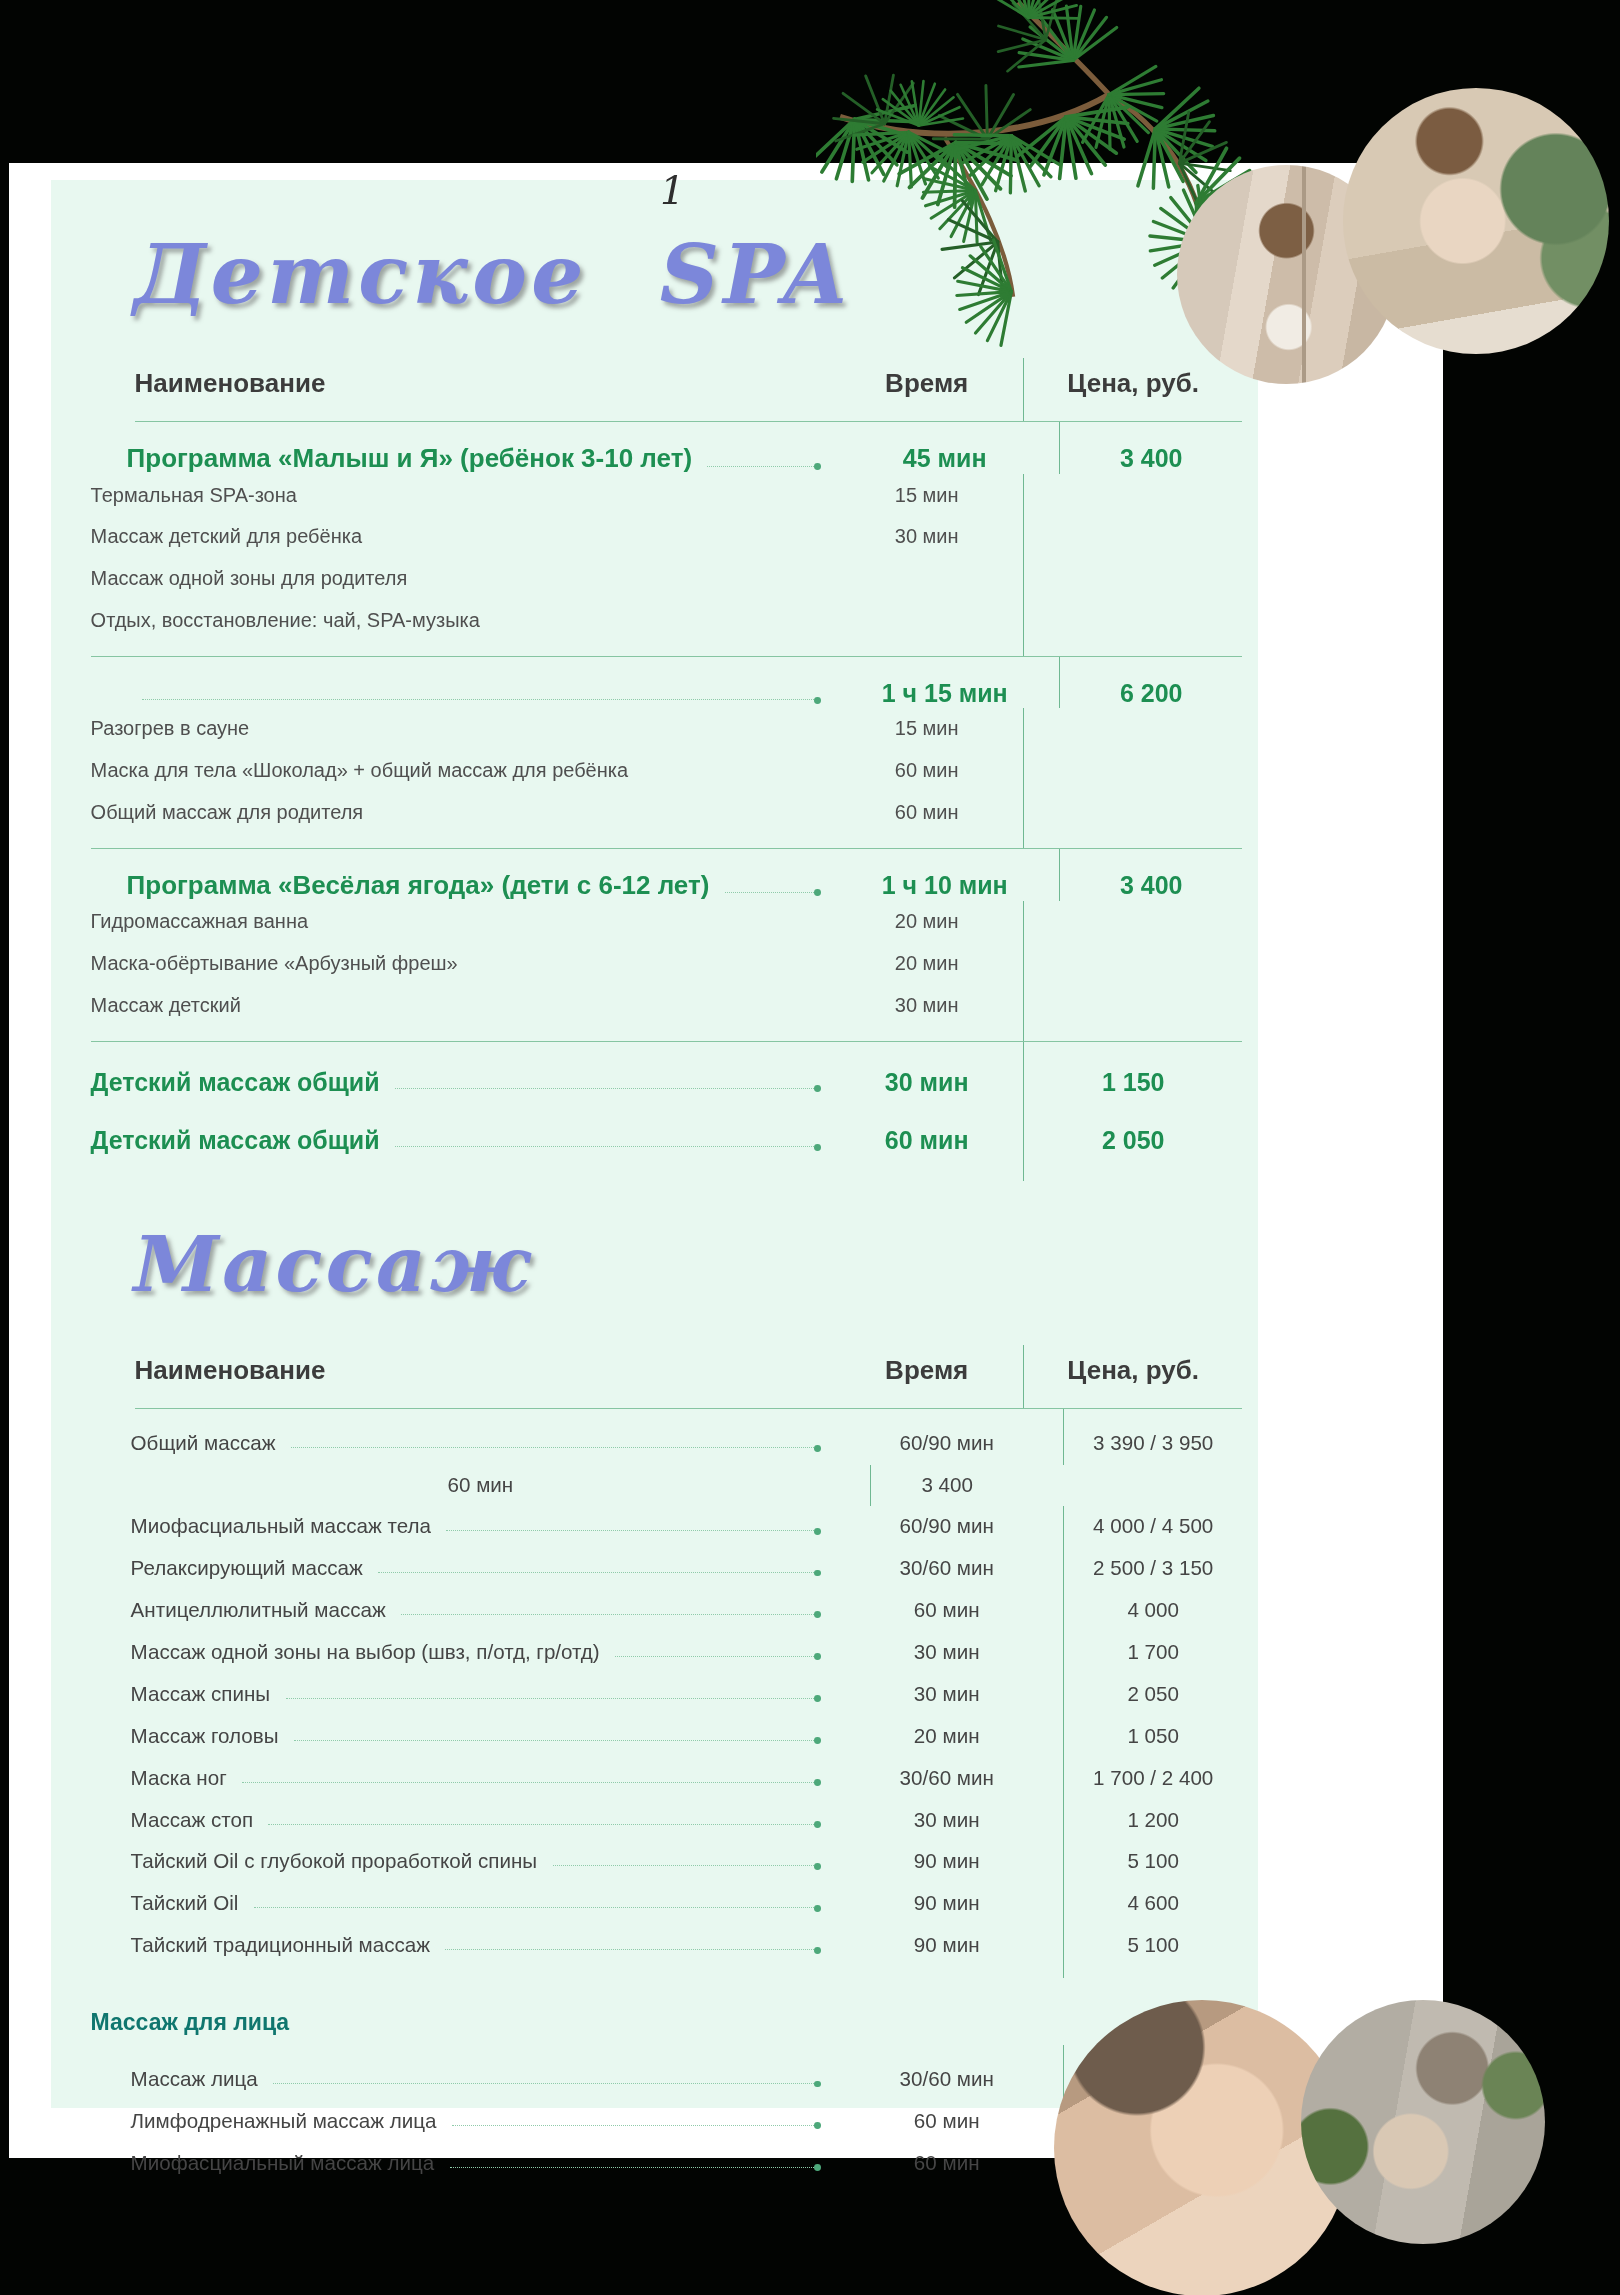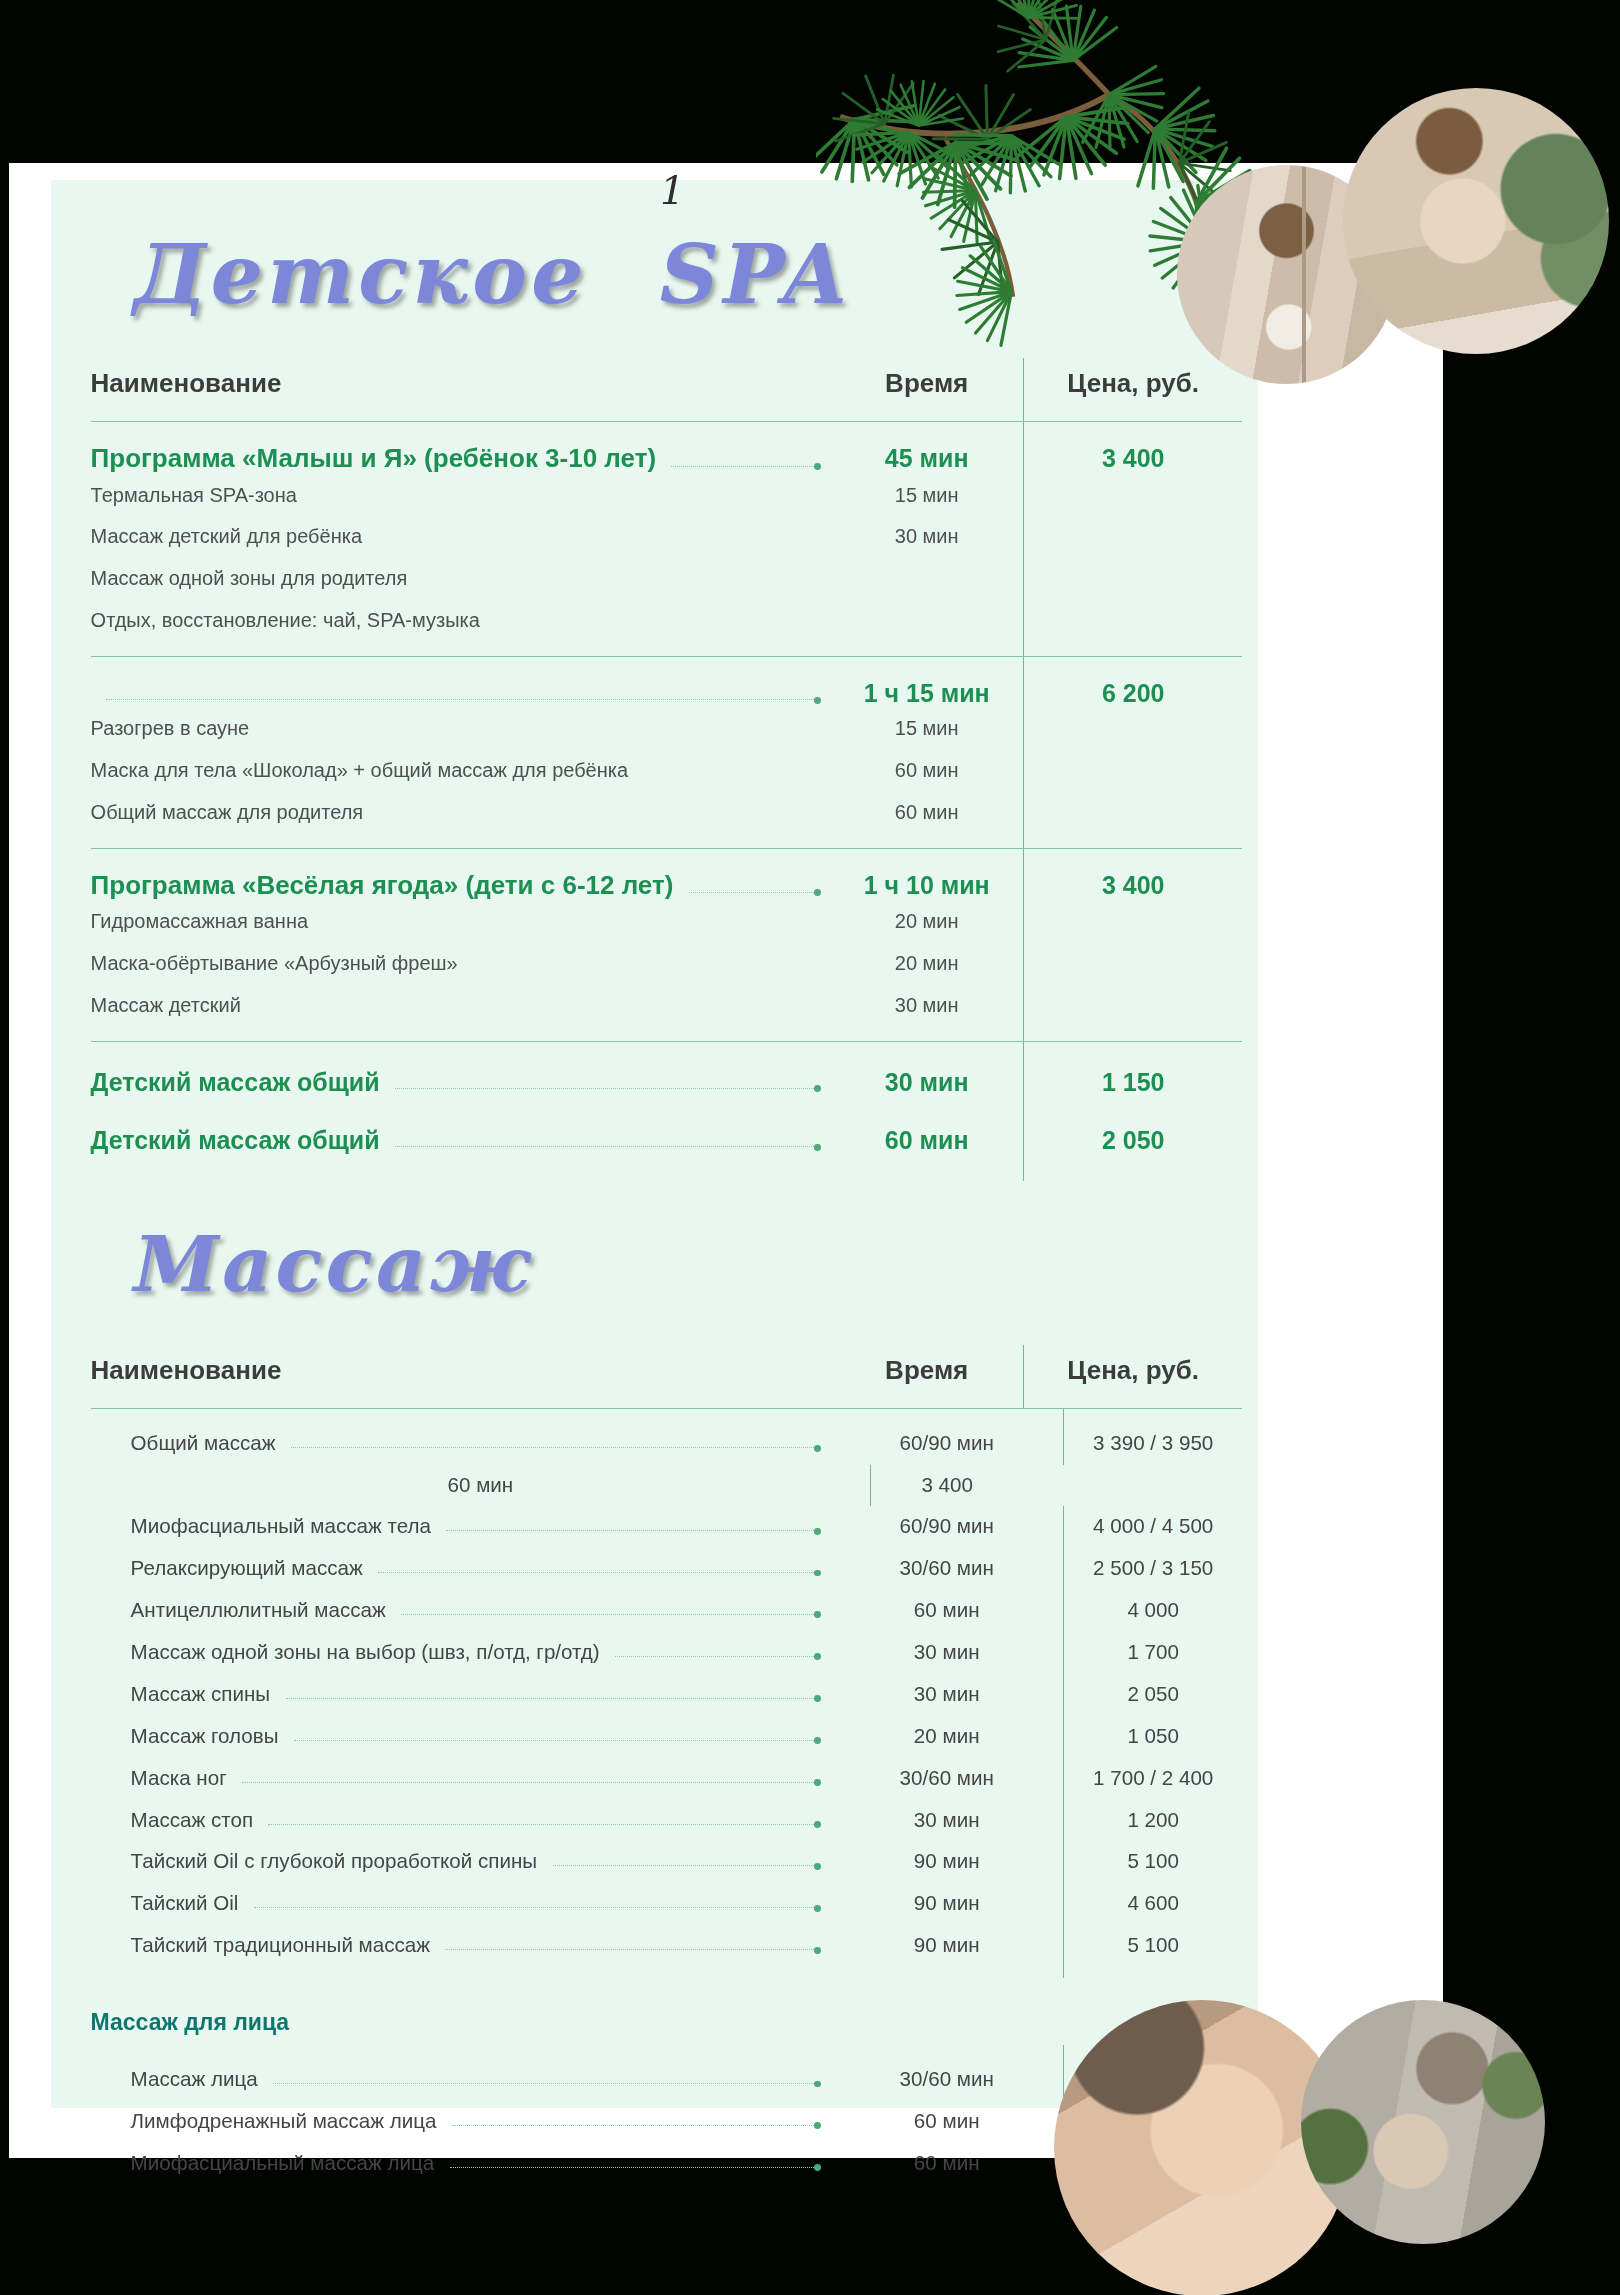--- a/index.html
+++ b/index.html
@@ -14,32 +14,32 @@
 
   .script-title{font-family:"DejaVu Serif",serif;font-style:italic;font-weight:bold;
                 color:#7c87da;text-shadow:3.4px 4.3px 4.3px rgba(85,85,85,.5);margin:0;}
   #title-kids{font-size:82px;letter-spacing:4.3px;word-spacing:39px;margin:46px 0 0 43px;}
   #title-massage{font-size:77px;letter-spacing:3.4px;margin:38px 0 0 43px;}
 
   .row{display:grid;grid-template-columns:1fr 193px 219px;}
   .cell-price{border-left:0.9px solid #6fb892;text-align:center;}
   .cell-time{text-align:center;}
 
-  .thead{border-bottom:0.9px solid #86c5a2;margin-top:36px;}
+  .thead{border-bottom:0.9px solid #86c5a2;margin-top:36px;margin-left:44px;}
   .thead>*{padding:10.3px 0 22px 0;font-size:26px;font-weight:bold;color:#3c3c3c;}
 
   .t-block{border-top:0.9px solid #86c5a2;}
   .t-block.first{border-top:none;}
 
   .name-flex{display:flex;align-items:flex-end;}
   .leader{flex:1;border-bottom:1.7px dotted #8fcbaa;margin:0 12px 7.7px 15.4px;position:relative;min-width:34px;}
   .leader::after{content:'';position:absolute;right:-2.6px;bottom:-4.3px;width:6.9px;height:6.9px;
                  border-radius:50%;background:#4da87a;}
 
-  .prog-head>*{padding-top:22px;}
+  .prog-head>*{padding-top:22px;margin-left:36px;}
   .prog-name{font-size:26px;font-weight:bold;color:#1d8f52;line-height:1.15;}
   .prog-time,.prog-price{font-size:25px;font-weight:bold;color:#1d8f52;}
 
   .sub>*{padding:9.4px 0;}
   .sub-last>*{padding-bottom:24px;}
   .sub-name{font-size:20px;color:#4f4f4f;}
   .sub-time{font-size:20px;color:#4f4f4f;}
 
   .simple>*{padding:14.6px 0;}
   .simple-first>*{padding-top:26px;}

